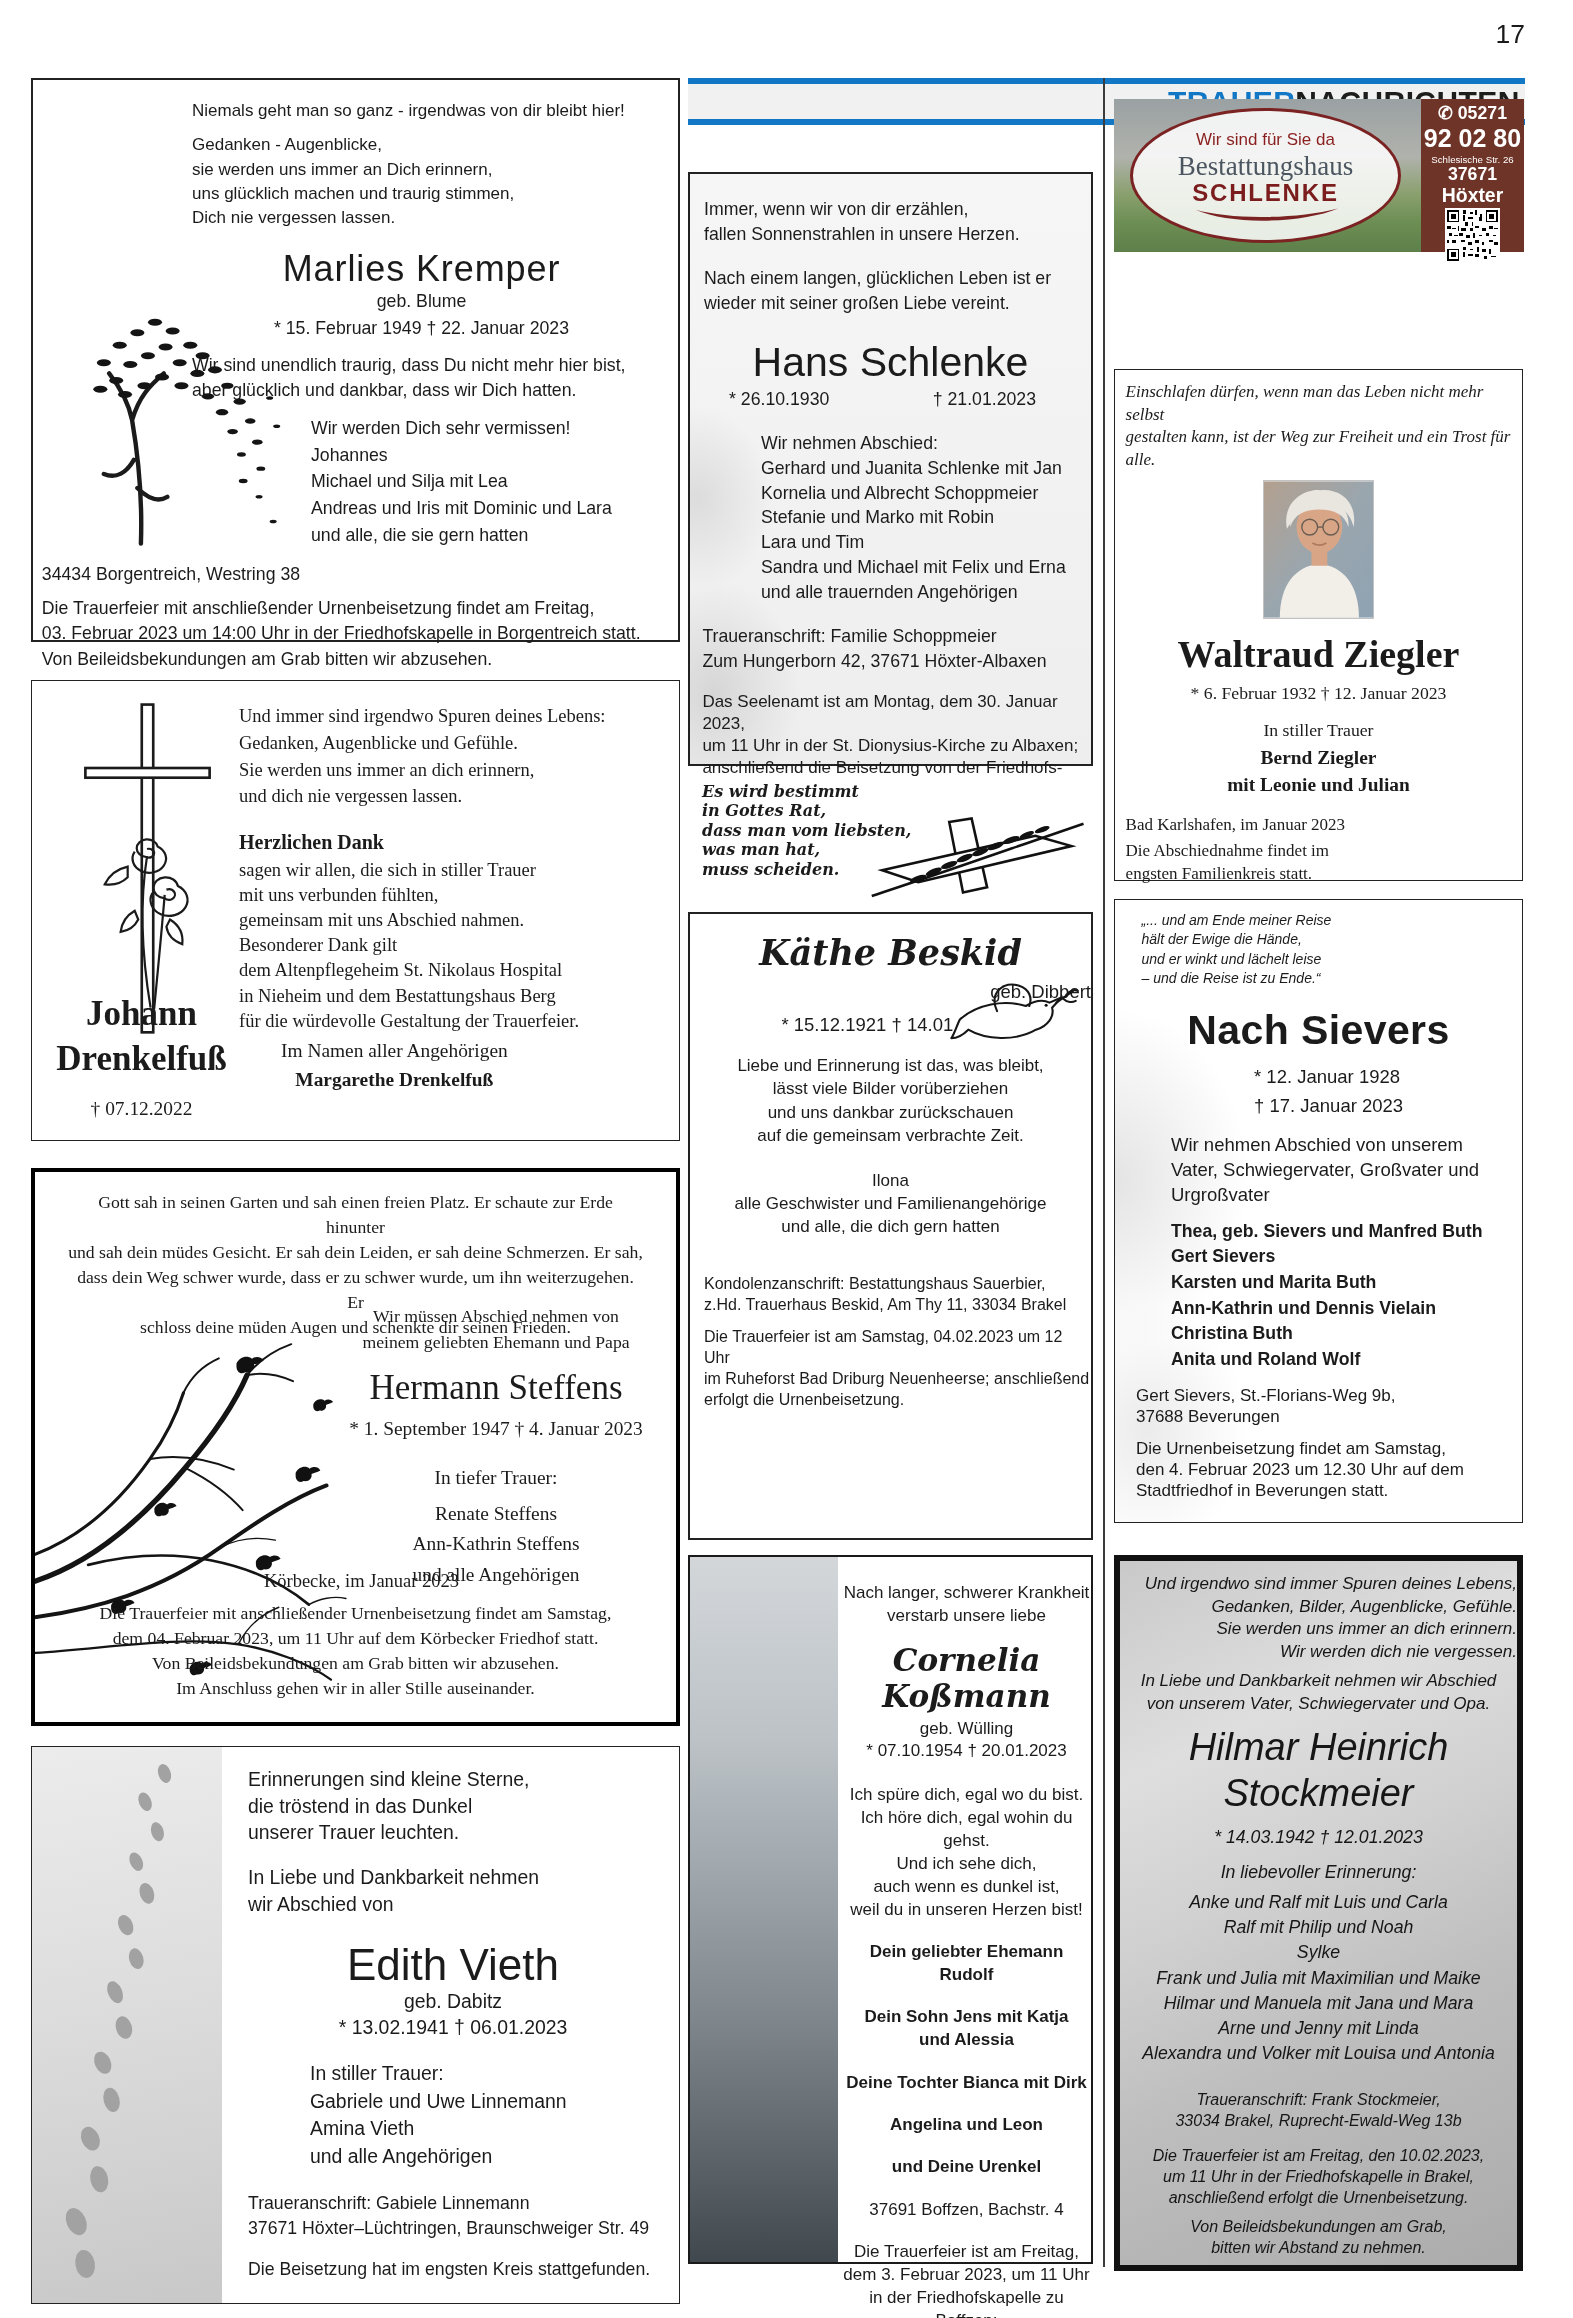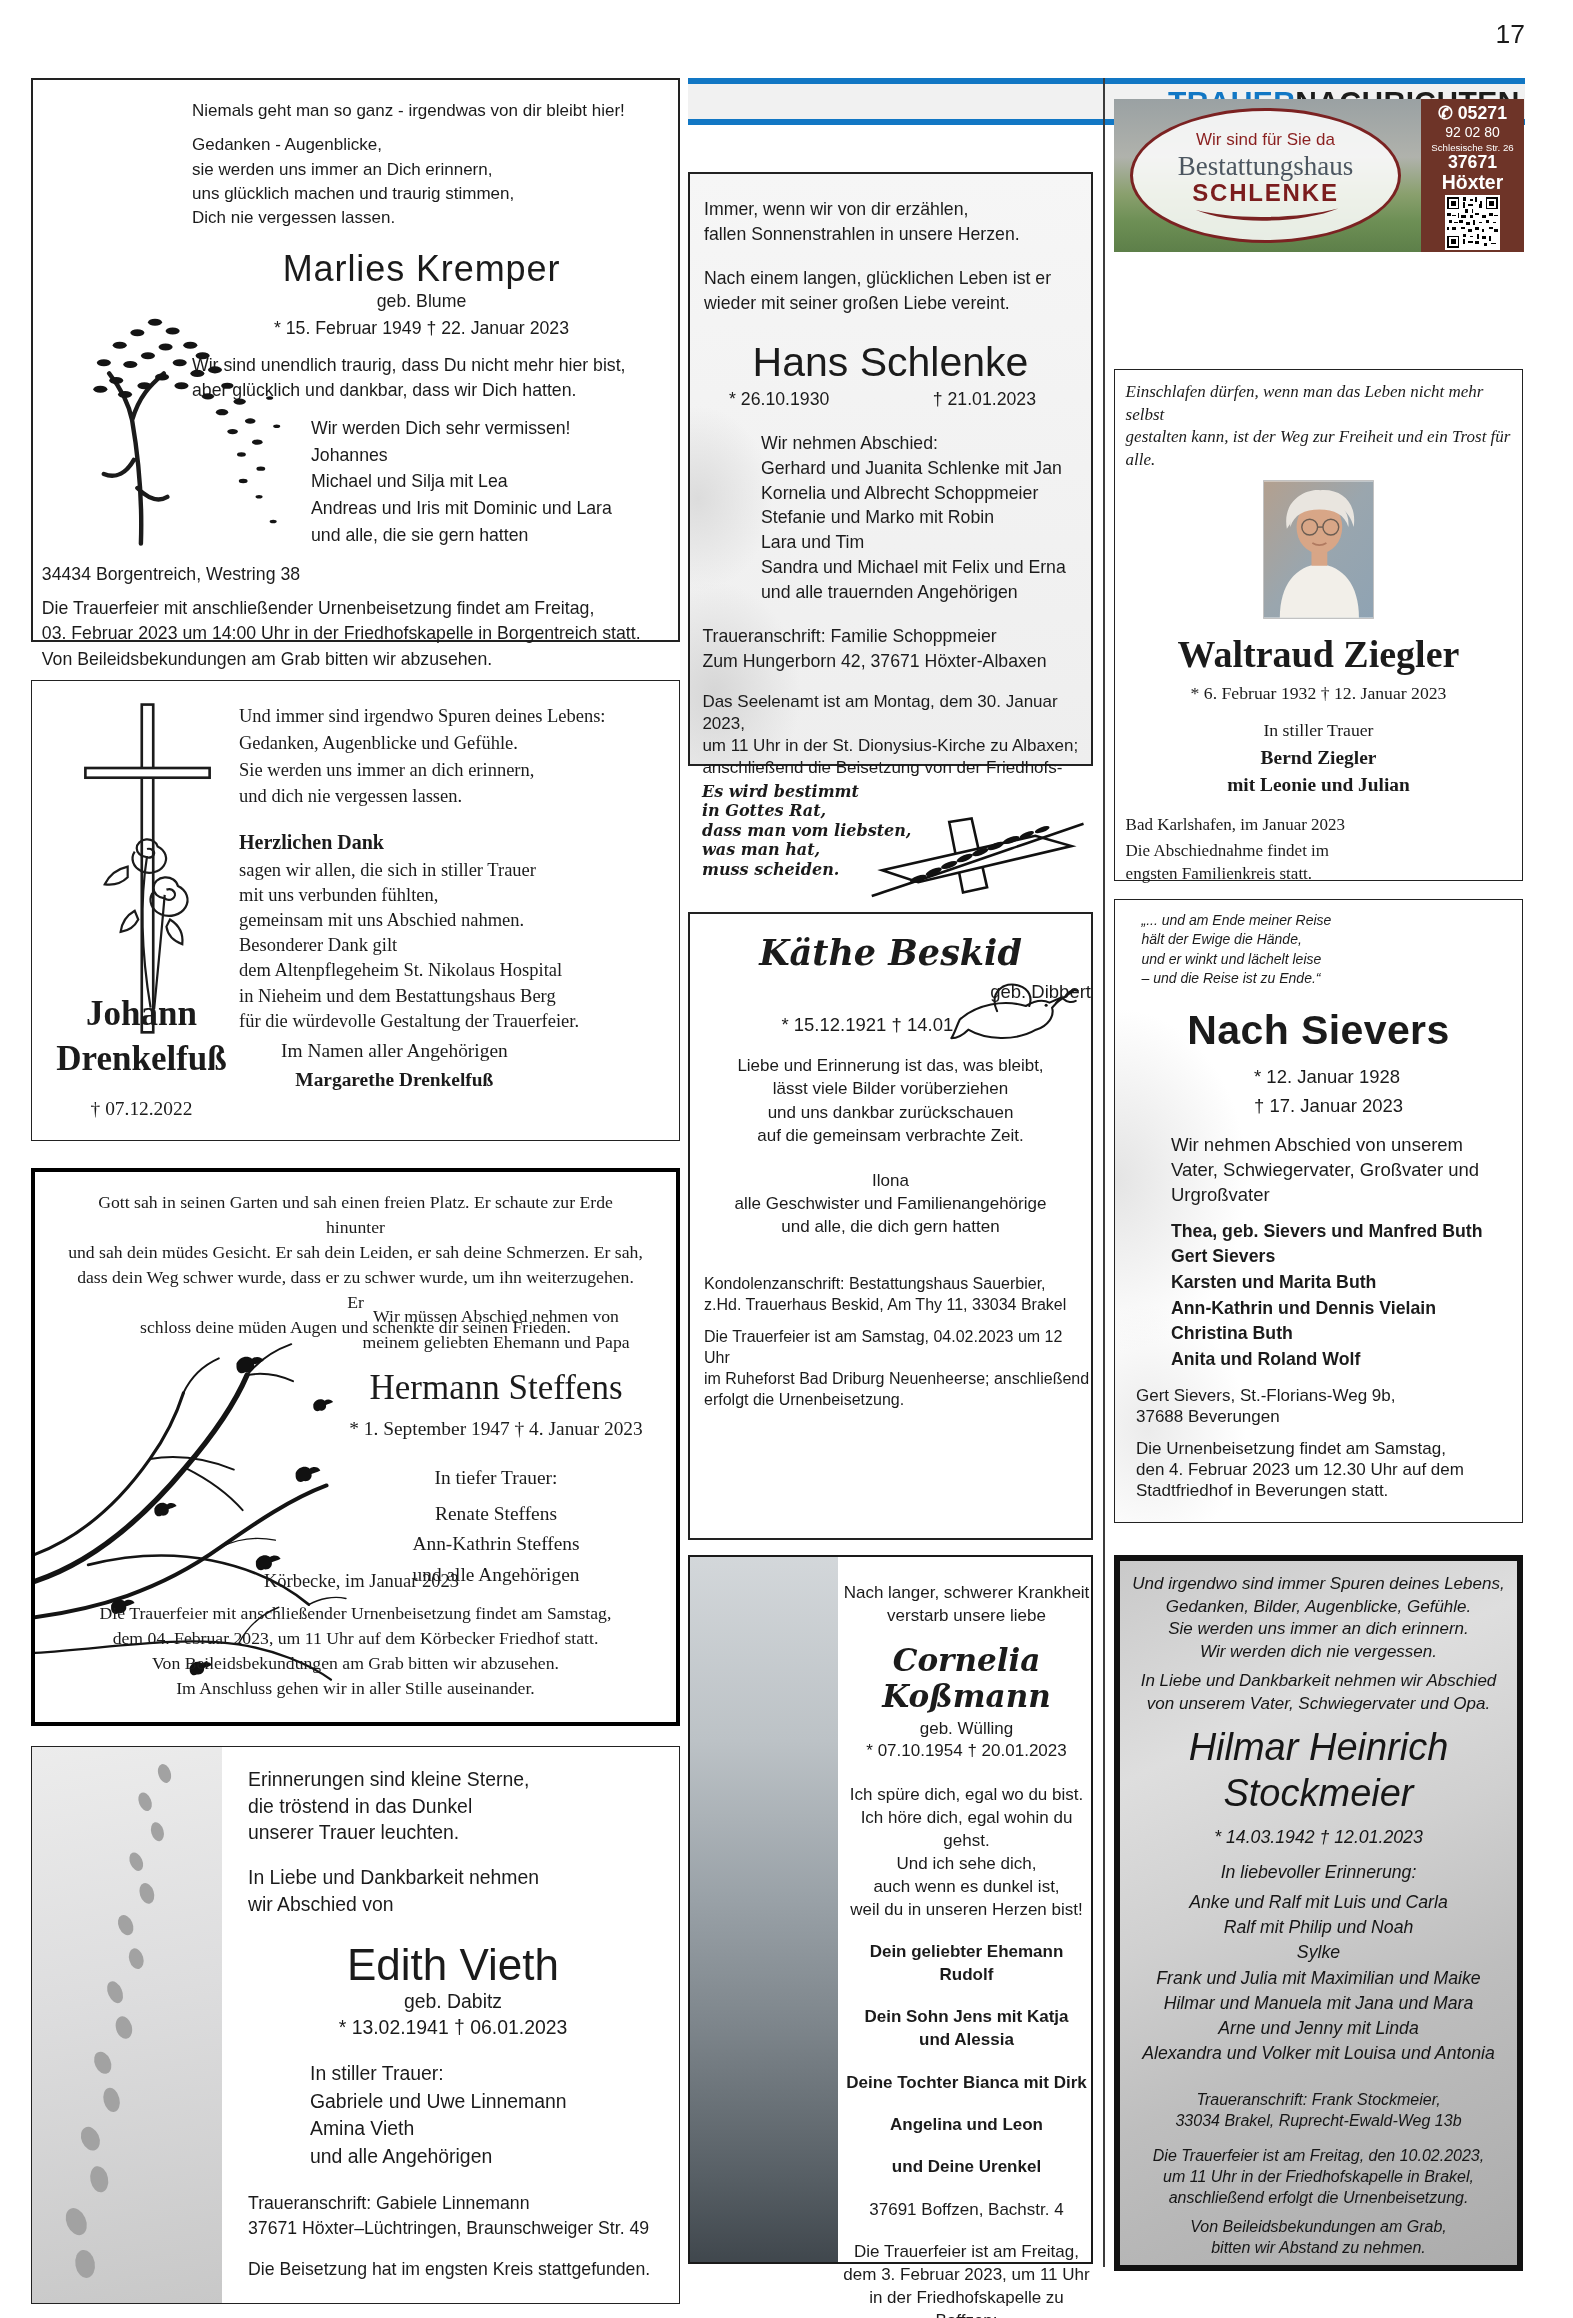--- a/index.html
+++ b/index.html
@@ -118,21 +118,21 @@
      background:linear-gradient(180deg,#9aa1a3 0%,#b0b2ac 38%,#8aa06e 62%,#6d8f55 80%,#5d7f49 100%);}
   #ad .oval{position:absolute;left:16px;top:8.8px;width:265px;height:129px;border-radius:50%;
      border:3.5px solid #7b2222;background:rgba(255,255,255,.85);
      display:flex;flex-direction:column;align-items:center;justify-content:center;}
   #ad .tag{font-size:17px;color:#8a1f1f;}
   #ad .n1{font-family:"Liberation Serif",serif;font-size:27px;color:#4c5660;margin-top:1.8px;line-height:1.05;}
   #ad .n2{font-size:24px;font-weight:bold;color:#7b1d1d;letter-spacing:1.8px;line-height:1.1;}
   #ad .panel{position:absolute;left:307px;top:0;width:103px;height:100%;background:#6e3428;
      color:#fff;display:flex;flex-direction:column;align-items:center;text-align:center;}
   #ad .p1{margin-top:5.3px;font-size:17.7px;font-weight:bold;line-height:1.1;}
-  #ad .p2{font-size:14px;font-weight:normal;line-height:1.15;}
+  #ad .p2{font-size:25px;font-weight:bold;line-height:1.15;}
   #ad .st{font-size:9.7px;margin-top:1.8px;}
   #ad .zip{font-size:17.7px;font-weight:bold;line-height:1.1;}
   #ad .city{font-size:19.4px;font-weight:bold;line-height:1.05;}
   #ad .qr{margin-top:2.6px;background:#fff;padding:1.8px;line-height:0;}
 
   #ziegler{left:1114px;top:369px;width:409px;height:512px;border:1.8px solid #222;
      font-family:"Liberation Serif",serif;}
   #ziegler .q{margin:10.6px 0 0 10.6px;font-size:17px;line-height:1.35;font-style:italic;}
   #ziegler .photo{margin:8.8px auto 0;width:109px;height:137px;line-height:0;box-shadow:0 0 0 0.9px #bbb;}
   #ziegler .nm{margin-top:14px;text-align:center;font-size:38px;font-weight:bold;}
@@ -151,21 +151,21 @@
   #sievers .b1{margin:12.4px 0 0 139px;font-size:18.5px;}
   #sievers .b2{margin:7px 0 0 139px;font-size:18.5px;}
   #sievers .in{margin:16px 0 0 56px;font-size:18.5px;line-height:1.35;}
   #sievers .mo{margin:10.6px 0 0 56px;font-size:17.7px;line-height:1.45;font-weight:bold;}
   #sievers .ad{margin:12.4px 0 0 21px;font-size:17px;line-height:1.25;}
   #sievers .fu{margin:10.6px 0 0 21px;font-size:17px;line-height:1.25;}
 
   #stock{left:1114px;top:1555px;width:409px;height:716px;border:6.2px solid #111;
      background:linear-gradient(155deg,#c9c9c9 0%,#dedede 25%,#d0d0d0 45%,#bebebe 65%,#ababab 100%);
      font-style:italic;color:#161616;text-align:center;}
-  #stock .q{margin-top:12.4px;font-size:17px;line-height:1.32;}
+  #stock .q{margin-top:12.4px;font-size:17px;line-height:1.32;text-align:right;}
   #stock .in{margin-top:7px;font-size:17px;line-height:1.32;}
   #stock .nm{margin-top:8.8px;font-size:38px;line-height:1.22;}
   #stock .dt{margin-top:10.6px;font-size:17.7px;}
   #stock .me{margin-top:14px;font-size:17.7px;}
   #stock .mo{margin-top:7px;font-size:17.7px;line-height:1.42;}
   #stock .ad{margin-top:23px;font-size:16px;line-height:1.32;}
   #stock .fu{margin-top:14px;font-size:16px;line-height:1.32;}
   #stock .co{margin-top:7px;font-size:16px;line-height:1.32;}
 </style>
 </head>

